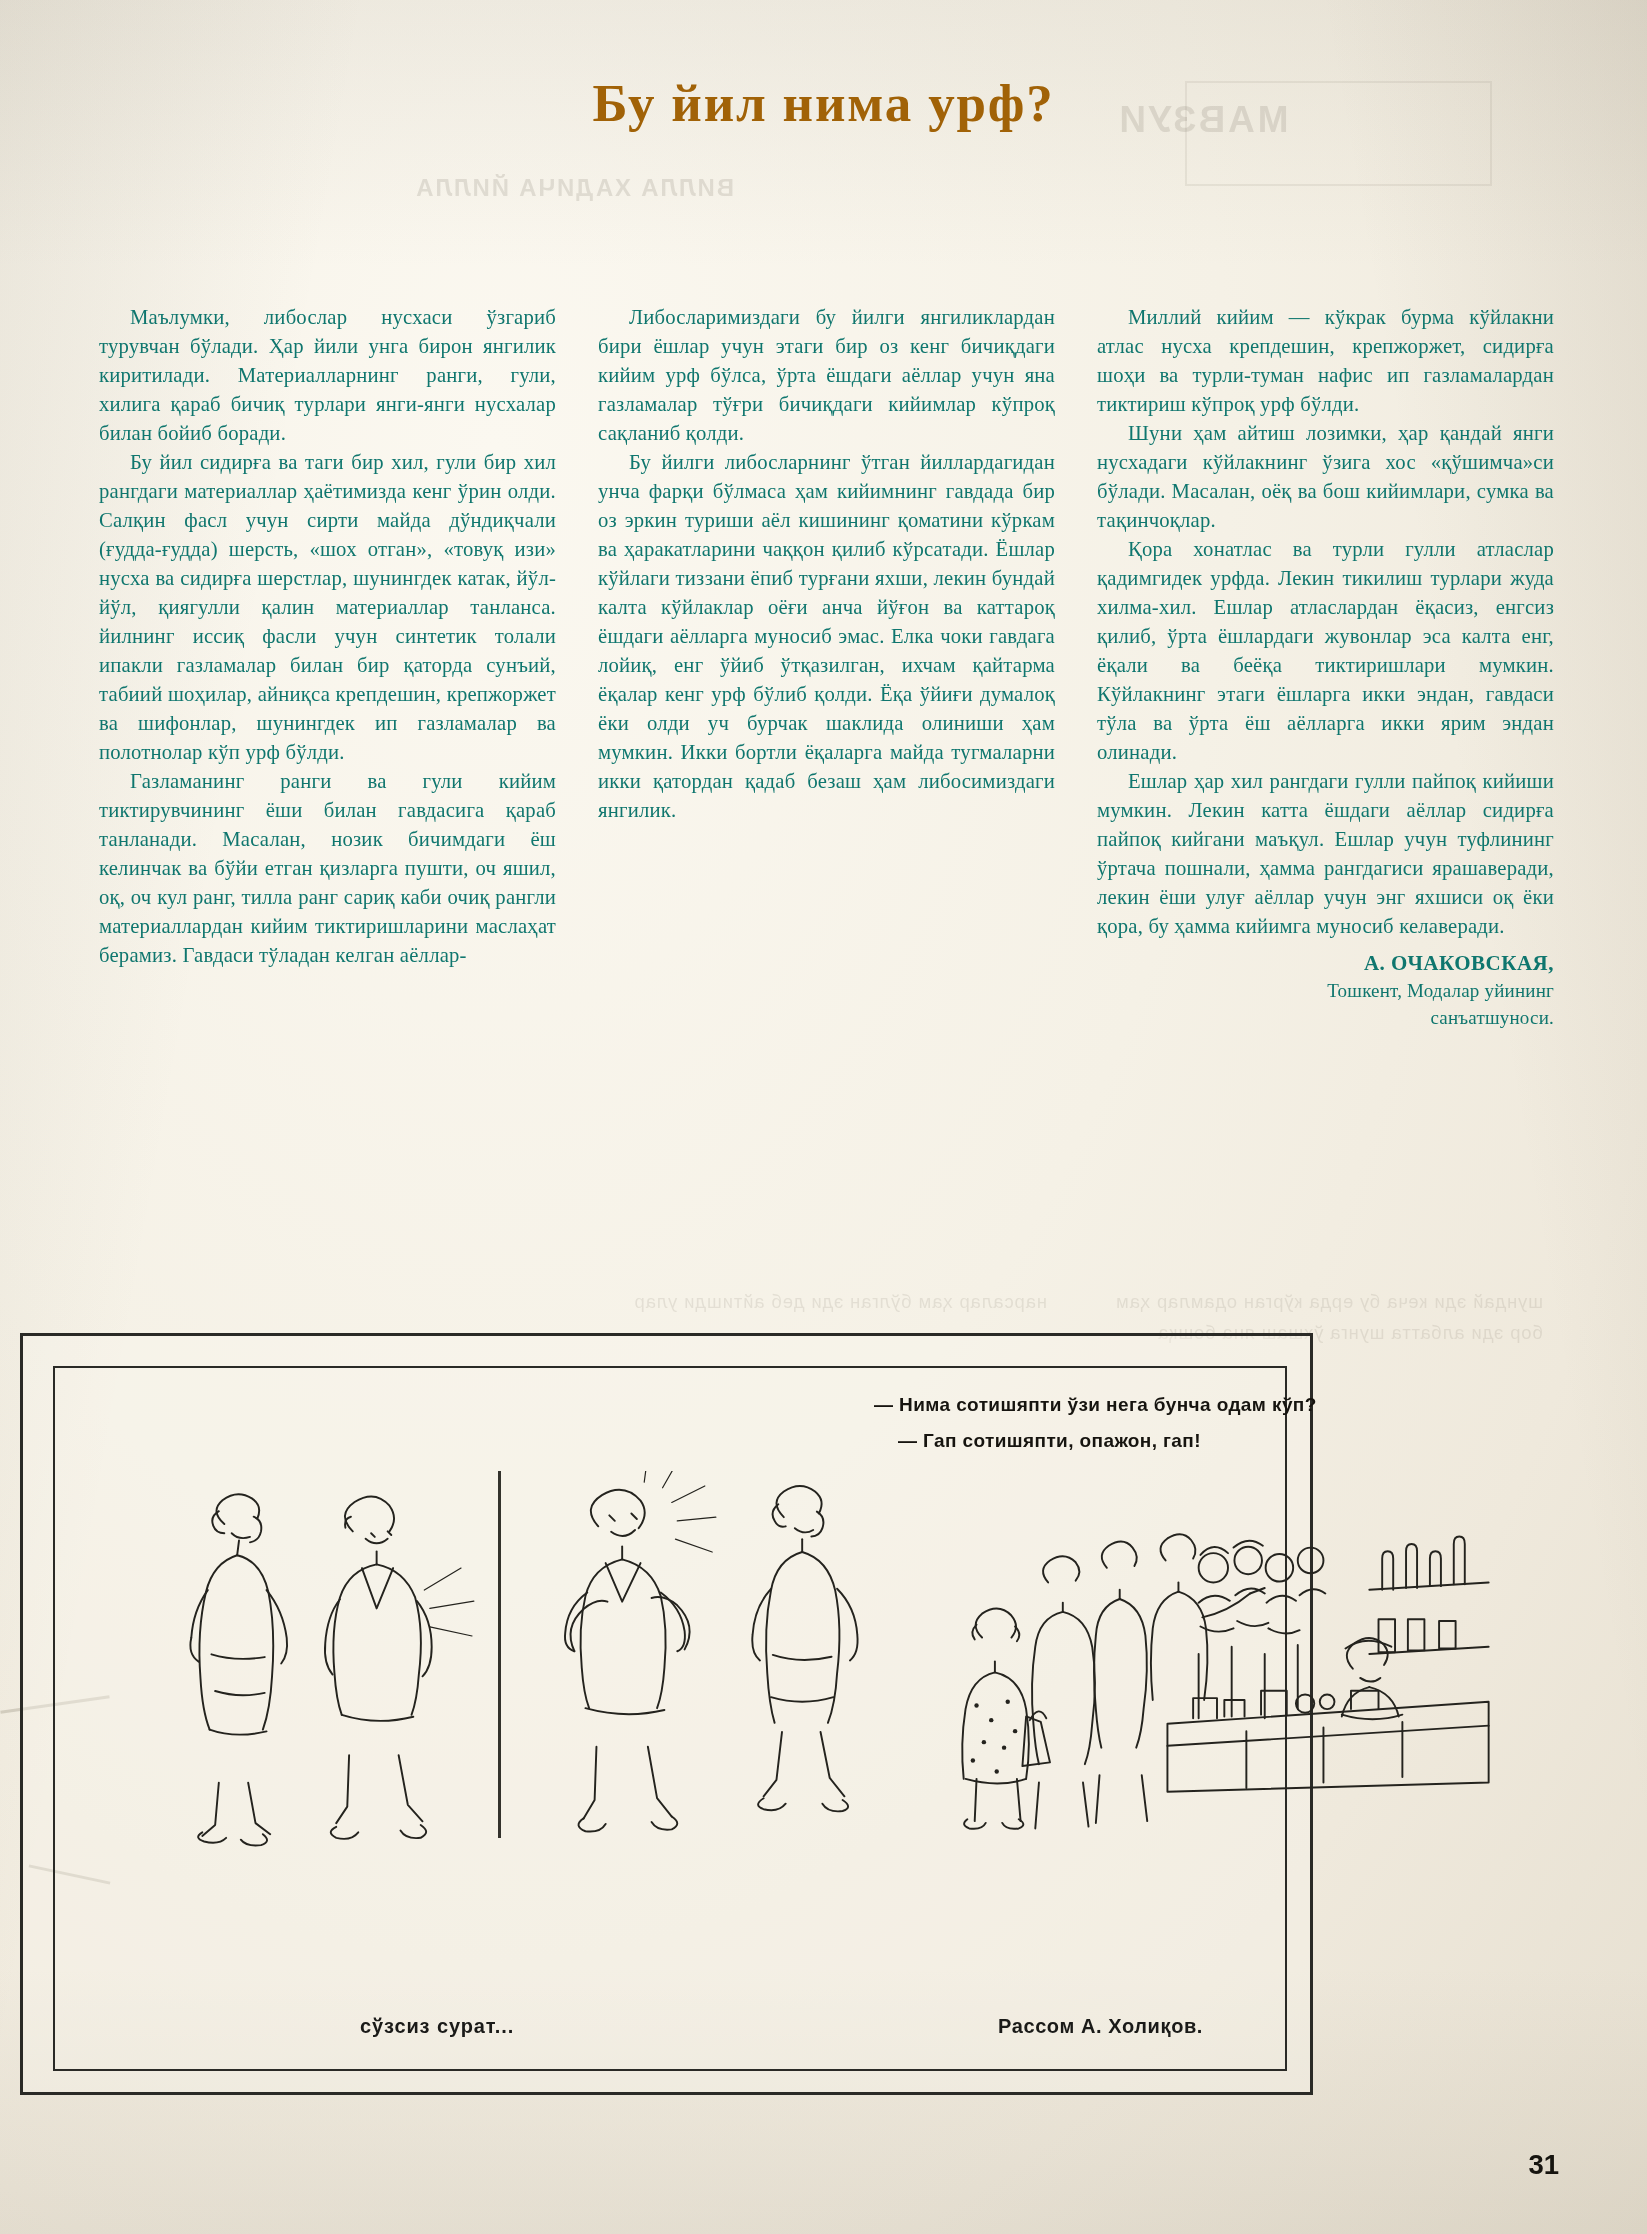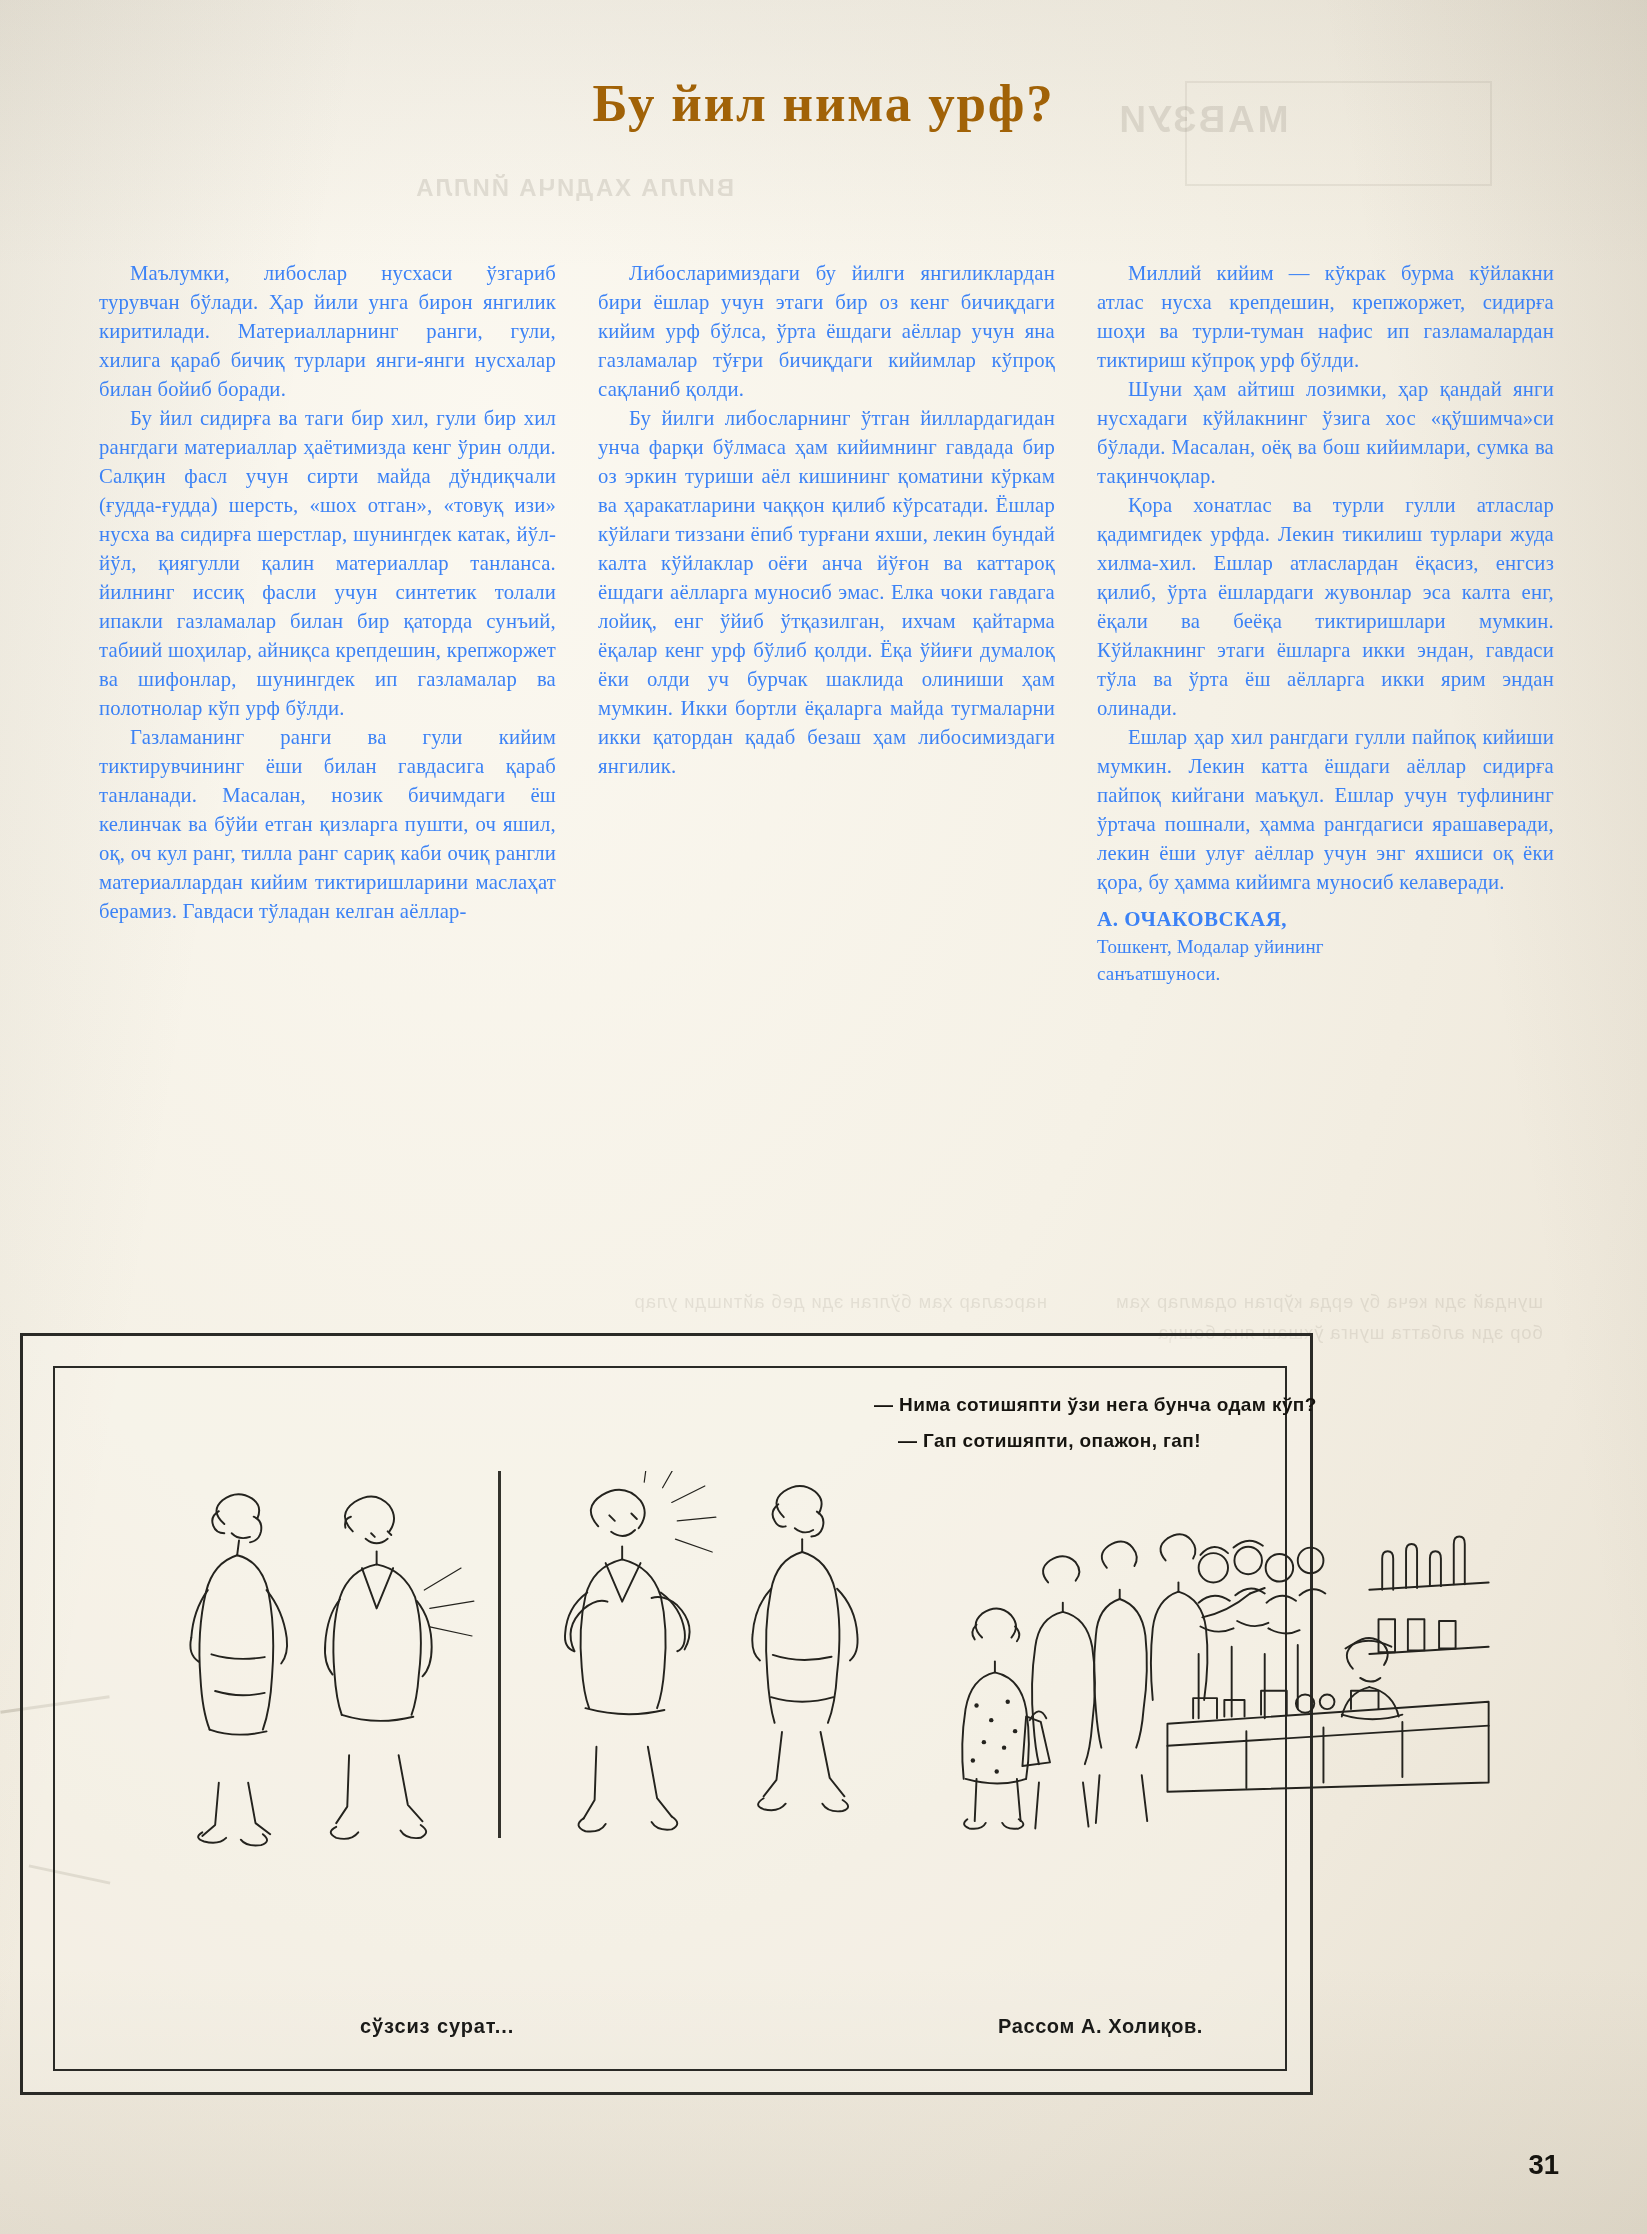--- a/index.html
+++ b/index.html
@@ -113,30 +113,32 @@
     display: flex;
     gap: 42px;
   }
   .col {
     width: 457px;
     font-size: 20.7px;
     line-height: 29px;
     text-align: justify;
     text-justify: inter-word;
     hyphens: auto;
-    color: #3b82f6;
+    color: #0f766e;
     font-family: "Liberation Serif", serif;
     letter-spacing: 0.2px;
+    margin-top: 44px;
   }
   .col p {
     margin: 0 0 0 0;
     text-indent: 31px;
   }
   .signature {
     margin-top: 9.2px;
+    text-align: right;
     font-size: 19px;
     line-height: 27px;
   }
   .signature .sig-name {
     font-weight: 700;
     font-size: 21px;
     letter-spacing: 0.5px;
   }
 
   

